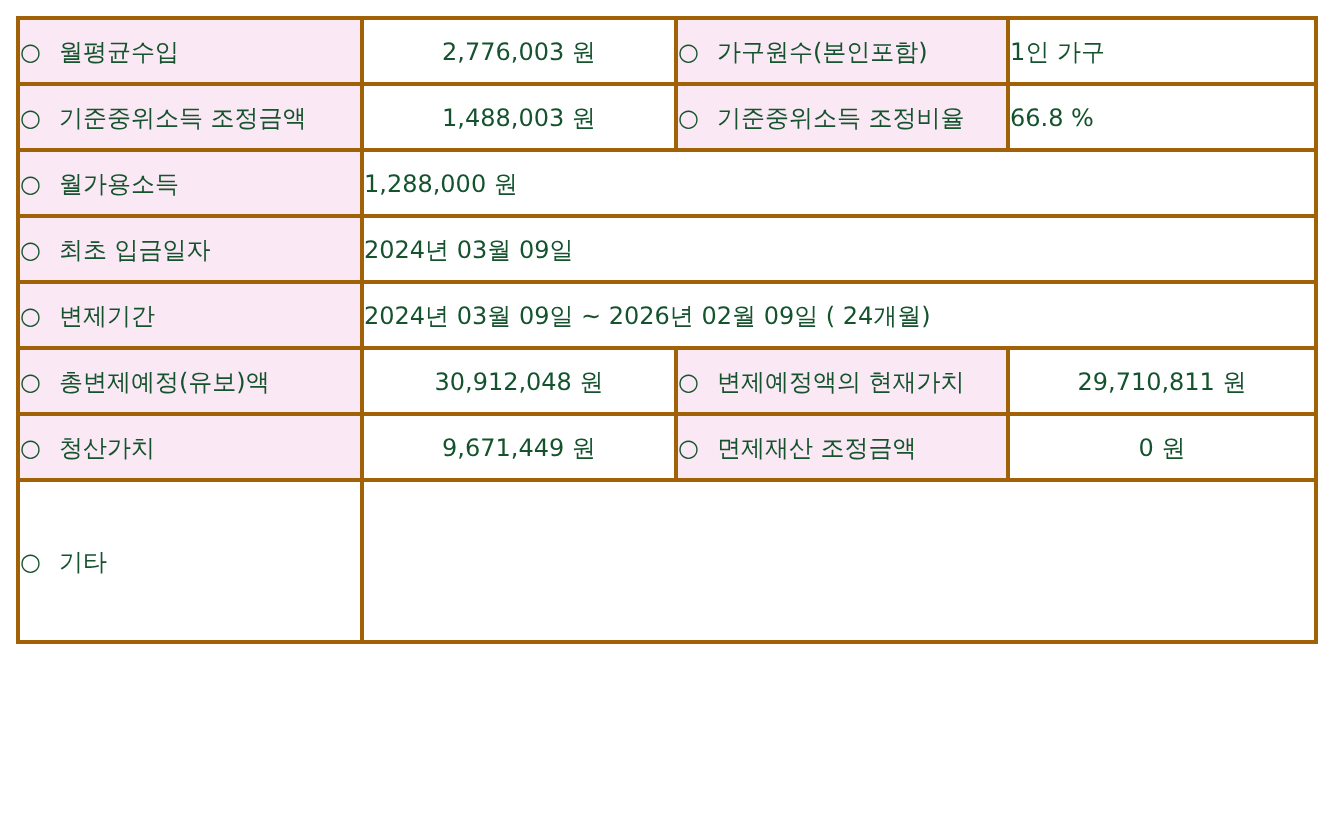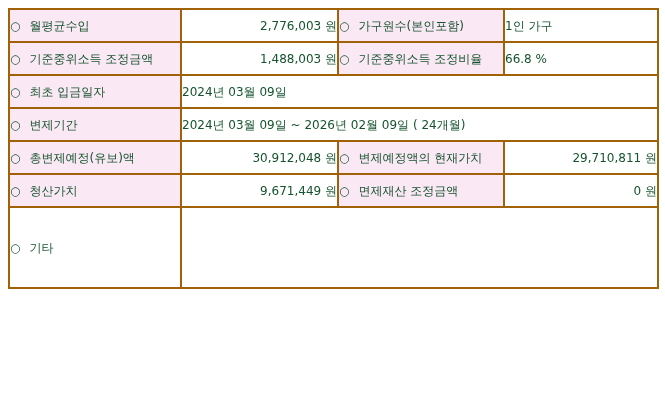--- a/index.html
+++ b/index.html
@@ -35,21 +35,21 @@
   }
   td.label-cell {
     background: #fae8f4;
     padding-left: 11px;
     text-align: left;
   }
   td.label-cell.white-bg {
     background: #ffffff;
   }
   td.value-right {
-    text-align: right;
+    text-align: center;
     padding-right: 28px;
   }
   td.value-left {
     text-align: left;
     padding-left: 13px;
   }
   tr.row-tall td {
     height: 79px;
   }
   .bullet {
@@ -74,20 +74,24 @@
       <td class="label-cell"><span class="bullet">○</span><span>가구원수(본인포함)</span></td>
       <td class="value-left">1인 가구</td>
     </tr>
     <tr>
       <td class="label-cell"><span class="bullet">○</span><span>기준중위소득 조정금액</span></td>
       <td class="value-right">1,488,003 원</td>
       <td class="label-cell"><span class="bullet">○</span><span>기준중위소득 조정비율</span></td>
       <td class="value-left">66.8 %</td>
     </tr>
     <tr>
+      <td class="label-cell"><span class="bullet">○</span><span>월가용소득</span></td>
+      <td class="value-left" colspan="3">1,288,000 원</td>
+    </tr>
+    <tr>
       <td class="label-cell"><span class="bullet">○</span><span>최초 입금일자</span></td>
       <td class="value-left" colspan="3">2024년 03월 09일</td>
     </tr>
     <tr>
       <td class="label-cell"><span class="bullet">○</span><span>변제기간</span></td>
       <td class="value-left" colspan="3">2024년 03월 09일 ~ 2026년 02월 09일 ( 24개월)</td>
     </tr>
     <tr>
       <td class="label-cell"><span class="bullet">○</span><span>총변제예정(유보)액</span></td>
       <td class="value-right">30,912,048 원</td>

